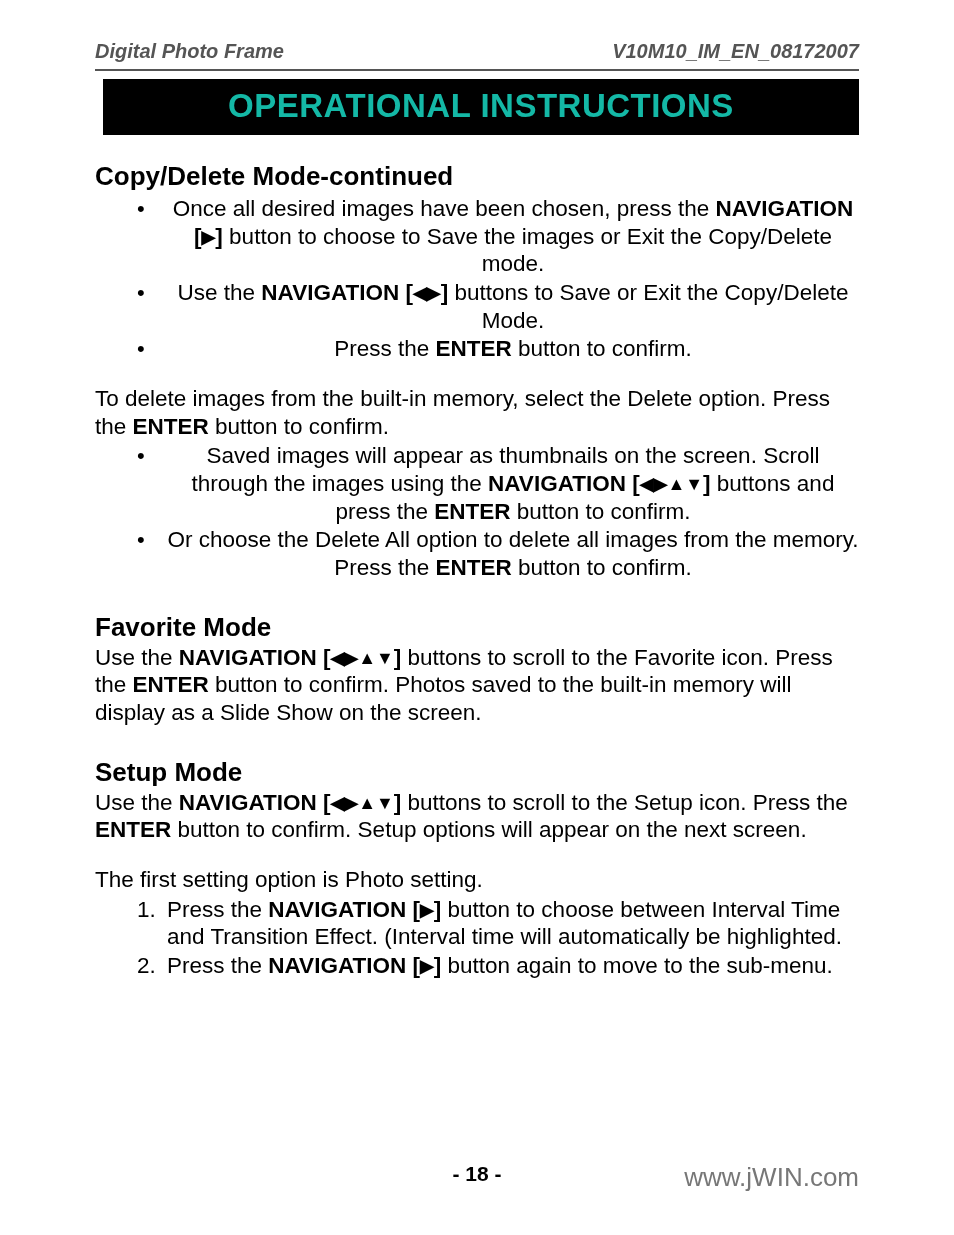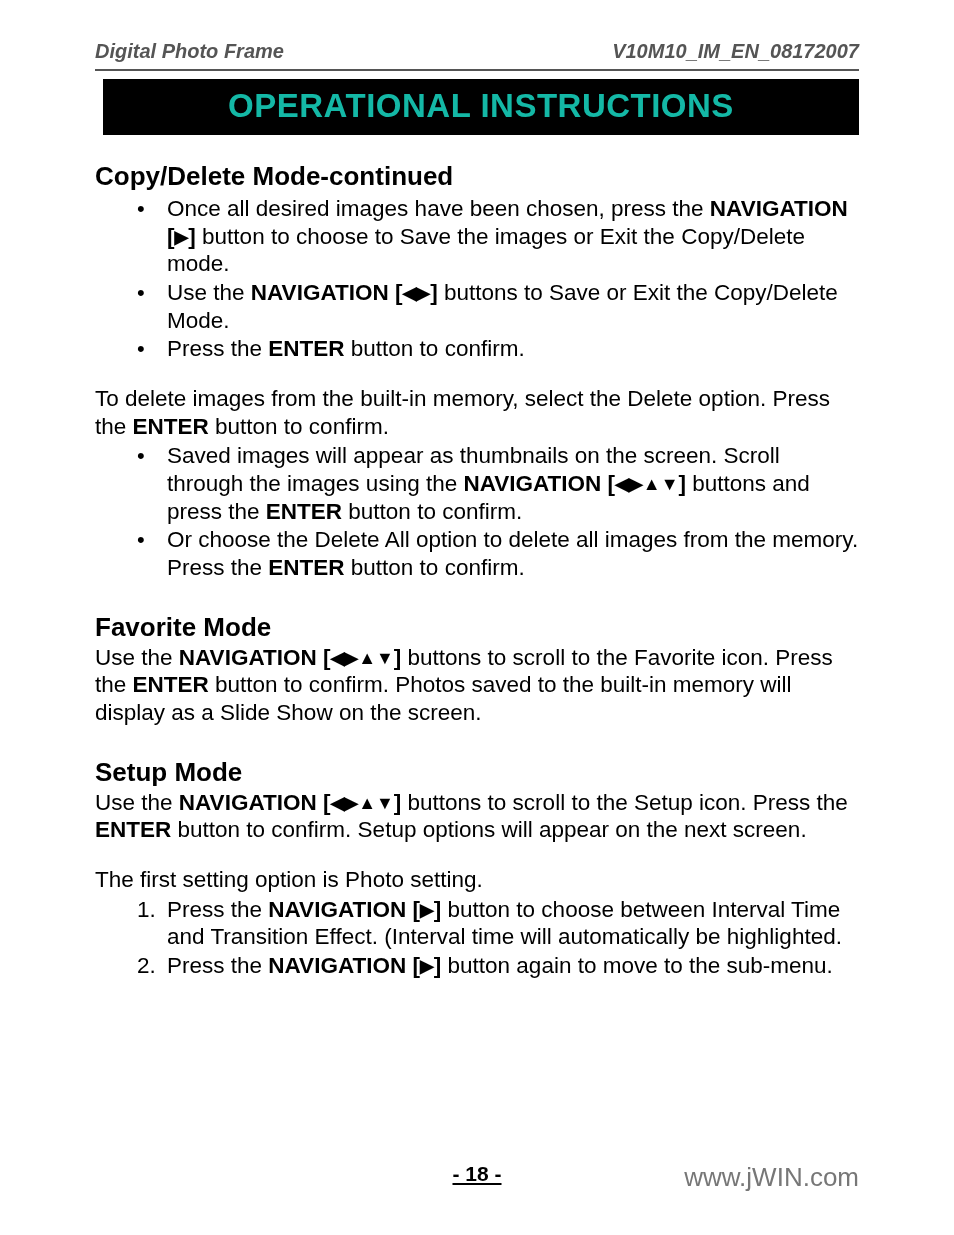--- a/index.html
+++ b/index.html
@@ -48,20 +48,21 @@
   .section-h.first { margin-top: 16px; }
   ul.bullets, ol.nums {
     list-style: none;
     padding-left: 42px;
     margin-top: 2px;
   }
   ul.bullets > li {
     position: relative;
     padding-left: 30px;
     margin-bottom: 1px;
+    text-align: center;
   }
   ul.bullets > li::before {
     content: "•";
     position: absolute;
     left: 0;
     top: 0;
     font-size: 22px;
   }
   ol.nums > li {
     position: relative;
@@ -87,21 +88,20 @@
     right: 95px;
     display: flex;
     align-items: baseline;
   }
   .footer .pg {
     position: absolute;
     left: 50%;
     transform: translateX(-50%);
     font-weight: bold;
     font-size: 21px;
-    text-decoration: underline;
   }
   .footer .url {
     margin-left: auto;
     color: #777;
     font-size: 26px;
   }
 </style>
 </head>
 <body>
 

